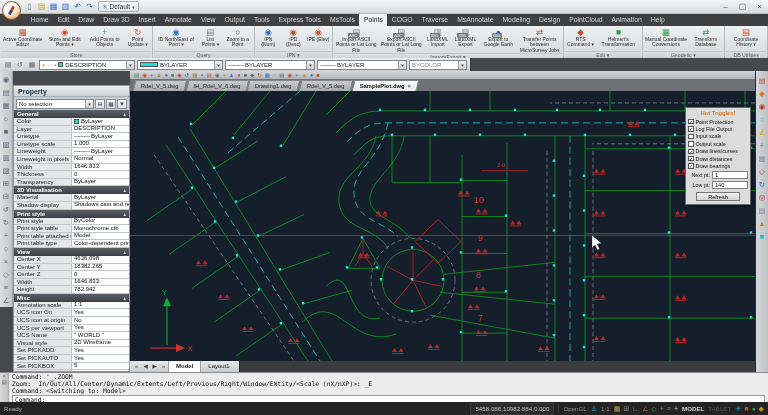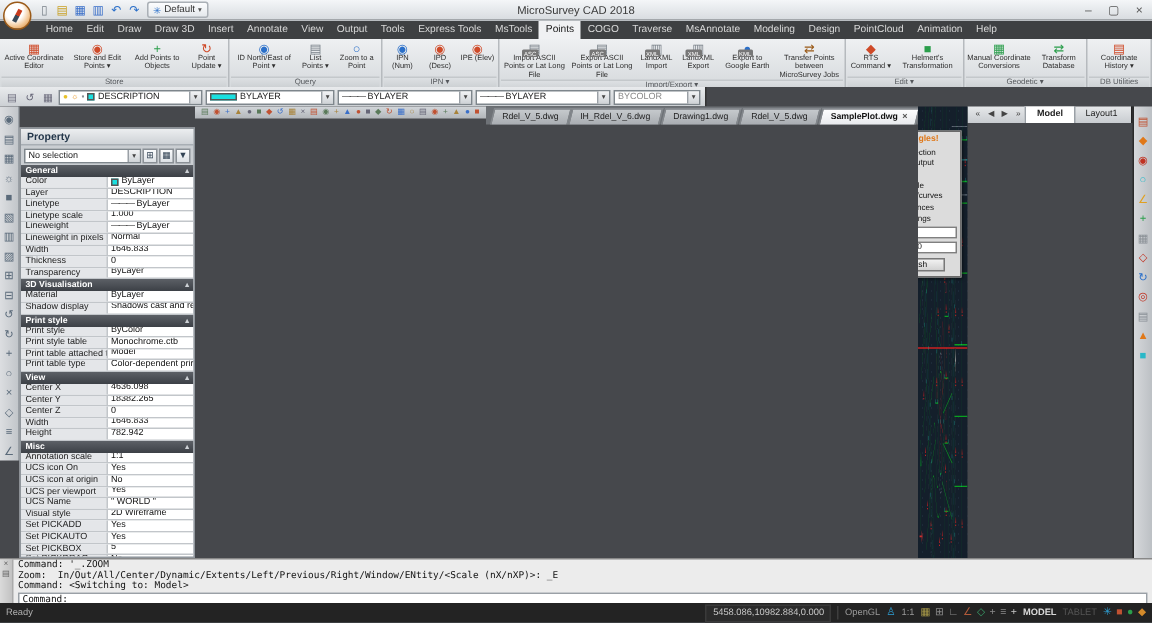--- a/index.html
+++ b/index.html
@@ -74,21 +74,21 @@
   .p-head { height:8px; background:linear-gradient(#5c6066,#3c4046); color:#fff; font-size:5.8px; font-weight:bold;
     line-height:8px; padding-left:3px; display:flex; }
   .p-head .car { margin-left:auto; margin-right:3px; font-size:5px; color:#cdd1d5; }
   .p-row { display:flex; height:7.6px; border-bottom:1px solid #c2c6ca; background:#fff; }
   .p-lab { width:58px; flex:0 0 auto; background:#e4e6e9; border-right:1px solid #c2c6ca; padding-left:3px;
     line-height:7.6px; color:#222; white-space:nowrap; overflow:hidden; }
   .p-val { flex:1; padding-left:2px; line-height:7.6px; color:#111; white-space:nowrap; overflow:hidden;
     display:flex; align-items:center; gap:2px; }
 
   
-  .draw-col { flex:1; display:flex; flex-direction:row; min-width:0; position:relative; }
+  .draw-col { flex:1; display:flex; flex-direction:column; min-width:0; position:relative; }
   .draw-toolbar { height:8px; background:linear-gradient(#d2d6da,#b2b6ba); display:flex; align-items:center;
     gap:3px; padding:0 4px; flex:0 0 auto; overflow:hidden; }
   .dt-icon { font-size:5.5px; line-height:8px; }
   .dwg-tabs { height:12px; background:#6e7277; display:flex; align-items:flex-end; padding-left:4px; gap:1px; flex:0 0 auto; }
   .dwg-tab { height:11px; line-height:11px; font-size:5.8px; color:#222; background:linear-gradient(#c6cacd,#a9adb2);
     padding:0 6px; transform:skewX(-14deg); border:1px solid #84888d; border-bottom:none; white-space:nowrap; }
   .dwg-tab > span { display:inline-block; transform:skewX(14deg); }
   .dwg-tab.active { background:linear-gradient(#fdfdfe,#e8eaed); font-weight:bold; color:#111; }
   .dwg-close { color:#555; margin-left:3px; font-size:6px; }
 
@@ -154,21 +154,20 @@
         <span class="qat-icon" style="color: rgb(58, 111, 201);">▦</span>
         <span class="qat-icon" style="color: rgb(58, 111, 201);">▥</span>
         <span class="qat-icon" style="color: rgb(42, 111, 201);">↶</span>
         <span class="qat-icon" style="color: rgb(42, 111, 201);">↷</span>
       </div>
     <div class="ws-combo">
       <span style="color:#2a6fc9">✳</span>
       <span>Default</span>
       <span style="font-size:5px;color:#555">▾</span>
     </div>
-    <div class="win-title">MicroSurvey CAD 2018</div>
     <div class="win-controls">
         <span class="win-btn">–</span>
         <span class="win-btn">▢</span>
         <span class="win-btn">×</span>
       </div>
   </div>
 
   <nav class="menubar">
       <div class="menutab">Home</div>
       <div class="menutab">Edit</div>

